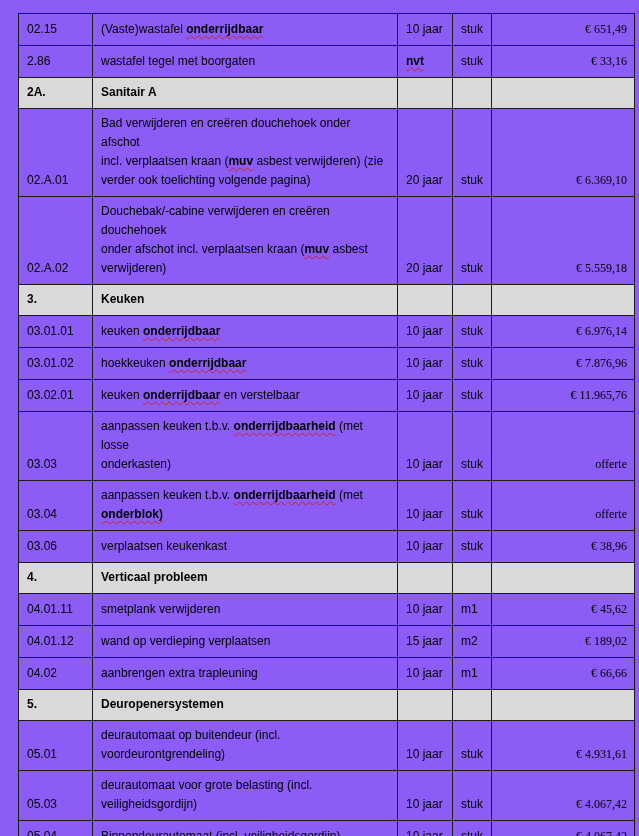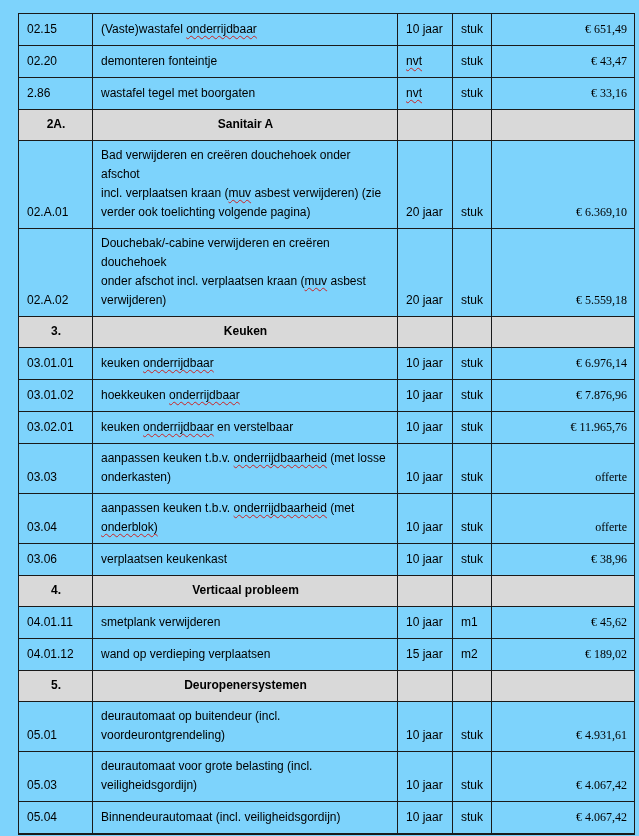--- a/index.html
+++ b/index.html
@@ -6,47 +6,48 @@
     --border-c:#1a1a1a;
     --section-bg:#d9d9d9;
     --squiggle:#cc2222;
     --text-c:#000000;
   }
   html,body{margin:0;padding:0;}
   body{
     width:639px;height:836px;background:#ffffff;overflow:hidden;
     font-family:"Liberation Sans",sans-serif;
   }
-  .page{position:relative;width:639px;height:836px;background:#7dd3fc;}
+  .page{position:relative;width:639px;height:836px;background:#8b5cf6;}
   table.price-table{
     position:absolute;left:18px;top:13px;width:616px;
     border-collapse:collapse;table-layout:fixed;
     border:1px solid var(--border-c);
     border-bottom:2px solid var(--border-c);
   }
   td{
     border:1px solid var(--border-c);
     vertical-align:bottom;
     font-size:12px;line-height:19px;color:var(--text-c);
     padding:5px 7px 6px 8px;
     overflow:hidden;
     font-family:"Liberation Sans",sans-serif;
   }
   tr.item{height:32px;}
-  tr.section{height:29px;text-align:center;}
+  tr.section{height:29px;}
   tr.section td{background:var(--section-bg);font-weight:bold;}
   td.desc{white-space:pre-wrap;}
   td.price{text-align:right;padding-right:7px;font-family:Liberation Serif, serif;}
   .sq{
     text-decoration-line:underline;
     text-decoration-style:wavy;
     text-decoration-color:var(--squiggle);
     text-decoration-thickness:1px;
     text-decoration-skip-ink:none;
     text-underline-offset:2px;
+    font-weight:bold;
   }
 </style>
 </head>
 <body>
 
 <div class="page">
   <table class="price-table">
     <colgroup>
       <col style="width:74px">
       <col style="width:305px">
@@ -56,27 +57,20 @@
     </colgroup>
     <tbody>
         <tr class="item">
           <td class="code">02.15</td>
           <td class="desc">(Vaste)wastafel <span class="sq">onderrijdbaar</span></td>
           <td class="period">10 jaar</td>
           <td class="unit">stuk</td>
           <td class="price">€ 651,49</td>
         </tr>
         <tr class="item">
-          <td class="code">02.20</td>
-          <td class="desc">demonteren fonteintje</td>
-          <td class="period"><span class="sq">nvt</span></td>
-          <td class="unit">stuk</td>
-          <td class="price">€ 43,47</td>
-        </tr>
-        <tr class="item">
           <td class="code">2.86</td>
           <td class="desc">wastafel tegel met boorgaten</td>
           <td class="period"><span class="sq">nvt</span></td>
           <td class="unit">stuk</td>
           <td class="price">€ 33,16</td>
         </tr>
         <tr class="section">
           <td class="code">2A.</td>
           <td class="desc">Sanitair A</td>
           <td class="period"></td>
@@ -166,20 +160,27 @@
           <td class="unit">m1</td>
           <td class="price">€ 45,62</td>
         </tr>
         <tr class="item">
           <td class="code">04.01.12</td>
           <td class="desc">wand op verdieping verplaatsen</td>
           <td class="period">15 jaar</td>
           <td class="unit">m2</td>
           <td class="price">€ 189,02</td>
         </tr>
+        <tr class="item">
+          <td class="code">04.02</td>
+          <td class="desc">aanbrengen extra trapleuning</td>
+          <td class="period">10 jaar</td>
+          <td class="unit">m1</td>
+          <td class="price">€ 66,66</td>
+        </tr>
         <tr class="section">
           <td class="code">5.</td>
           <td class="desc">Deuropenersystemen</td>
           <td class="period"></td>
           <td class="unit"></td>
           <td class="price"></td>
         </tr>
         <tr class="item">
           <td class="code">05.01</td>
           <td class="desc">deurautomaat op buitendeur (incl.

